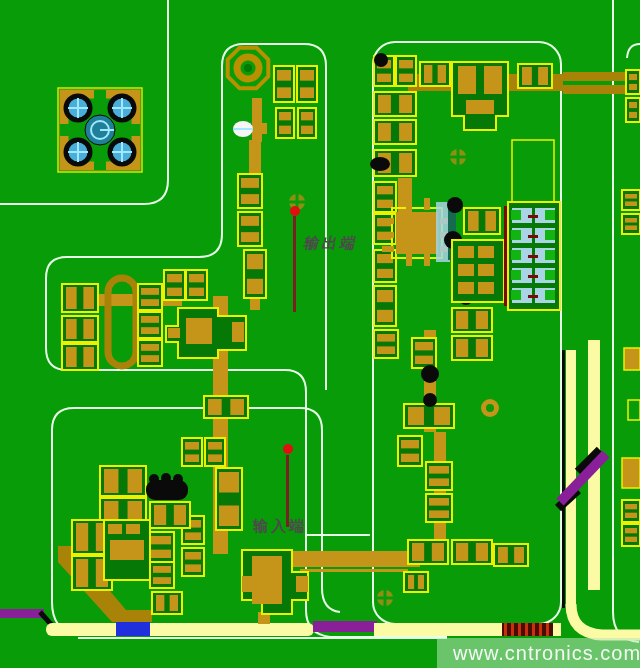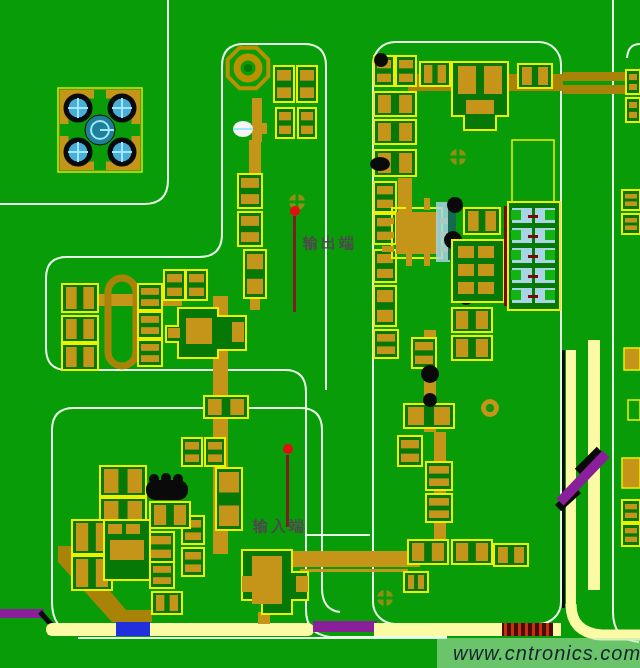--- a/index.html
+++ b/index.html
@@ -3,22 +3,22 @@
 <meta charset="utf-8">
 <style>
   html,body{margin:0;padding:0;background:#222;}
   #screen{position:relative;width:640px;height:668px;overflow:hidden;background:#089C08;
           font-family:"Liberation Sans",sans-serif;}
   #pcb-svg{position:absolute;left:0;top:0;}
   .anno{position:absolute;font-size:15px;font-weight:600;color:#51464F;letter-spacing:3px;
         line-height:1;white-space:nowrap;}
   #wm-band{position:absolute;left:437px;top:638px;width:203px;height:30px;
            background:rgba(188,230,188,0.55);display:flex;align-items:center;}
-  #wm-text{font-size:20px;color:#0f172a;opacity:.92;letter-spacing:1px;padding-left:16px;
-           white-space:nowrap;font-style:italic;}
+  #wm-text{font-size:20px;color:#ffffff;opacity:.92;letter-spacing:1px;padding-left:16px;
+           white-space:nowrap;}
 </style>
 </head>
 <body>
 
 <div id="screen">
   <svg id="pcb-svg" width="640" height="668" viewBox="0 0 640 668">
       <rect x="0" y="0" width="640" height="668" fill="#089C08"></rect>
       <path d="M168,0 L168,180 Q168,204 144,204 L0,204" fill="none" stroke="#E6FFE6" stroke-width="2"></path>
       <path d="M326,390 L326,66 Q326,44 304,44 L244,44 Q222,44 222,66 L222,234 Q222,257 199,257 L67,257 Q46,257 46,278 L46,348 Q46,370 67,370 L285,370 Q306,370 306,392 L306,610 Q306,634 330,637 L447,637" fill="none" stroke="#E6FFE6" stroke-width="2"></path>
       <path d="M340,612 Q322,610 322,588 L322,430 Q322,408 300,408 L74,408 Q52,408 52,430 L52,602 Q52,630 76,635" fill="none" stroke="#E6FFE6" stroke-width="2"></path>
@@ -361,20 +361,20 @@
       <line x1="458" y1="148" x2="458" y2="166" stroke="#089C08" stroke-width="3"></line>
       <circle cx="385" cy="598" r="8" fill="#8F8F12"></circle>
       <line x1="376" y1="598" x2="394" y2="598" stroke="#089C08" stroke-width="3"></line>
       <line x1="385" y1="589" x2="385" y2="607" stroke="#089C08" stroke-width="3"></line>
       <circle cx="295" cy="211" r="5" fill="#E01010"></circle>
       <rect x="293" y="216" width="3" height="96" fill="#7A2020"></rect>
       <circle cx="288" cy="449" r="5" fill="#E01010"></circle>
       <rect x="286" y="455" width="3" height="72" fill="#7A2020"></rect>
     </svg>
 
-  <div class="anno" style="left:303px;top:235px;">输出端</div>
+  <div class="anno" style="left:303px;top:235px;font-style:italic;">输出端</div>
 
   <div class="anno" style="left:253px;top:518px;text-align:right;">输入端</div>
 
   <div id="wm-band">
     <span id="wm-text">www.cntronics.com</span>
   </div>
 </div>
 
 </body></html>

